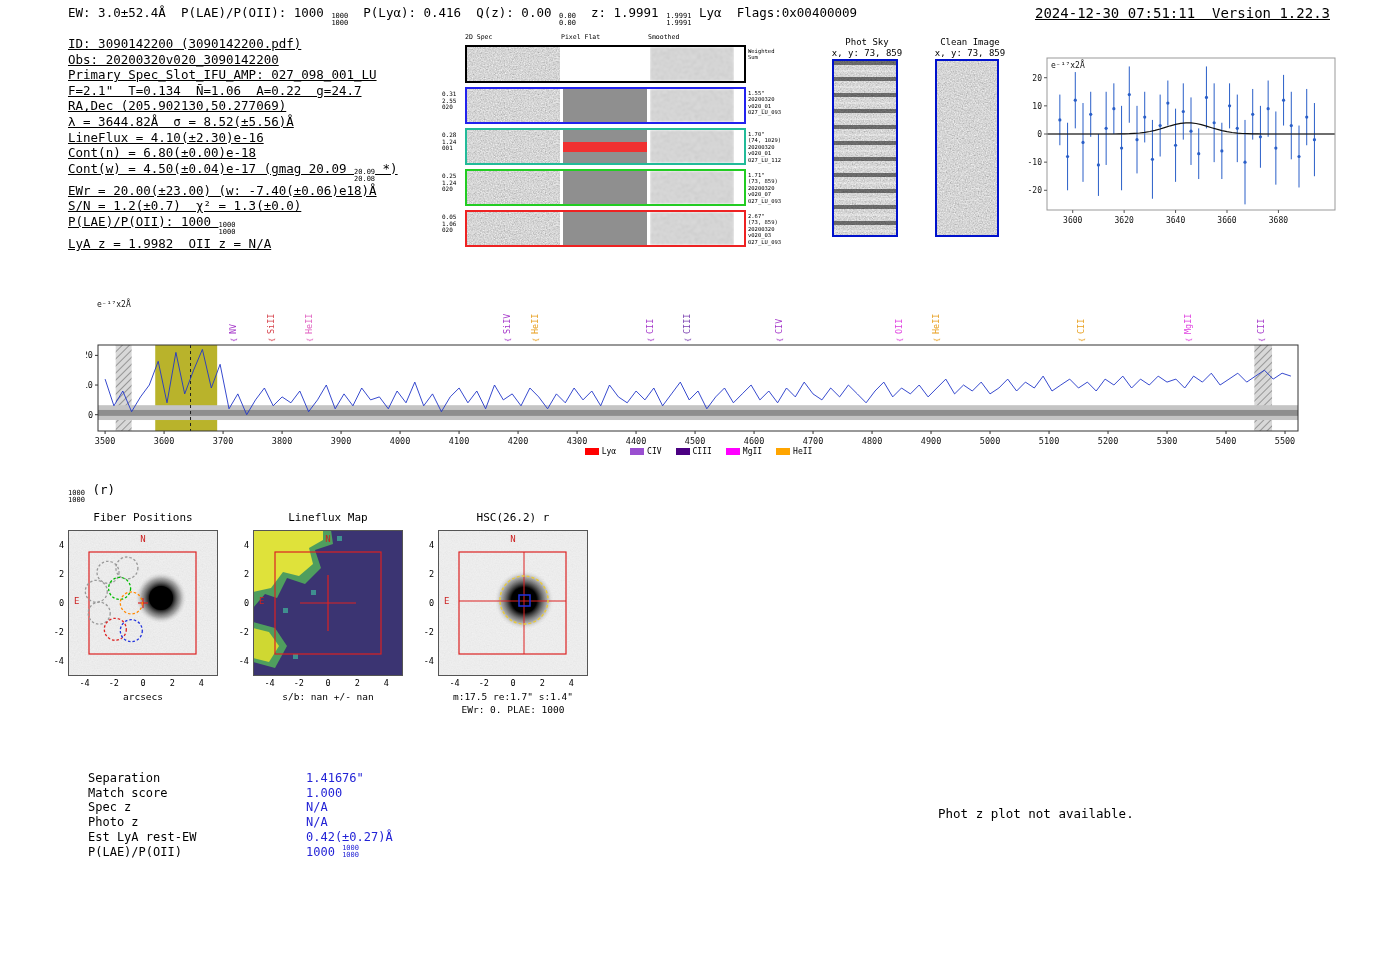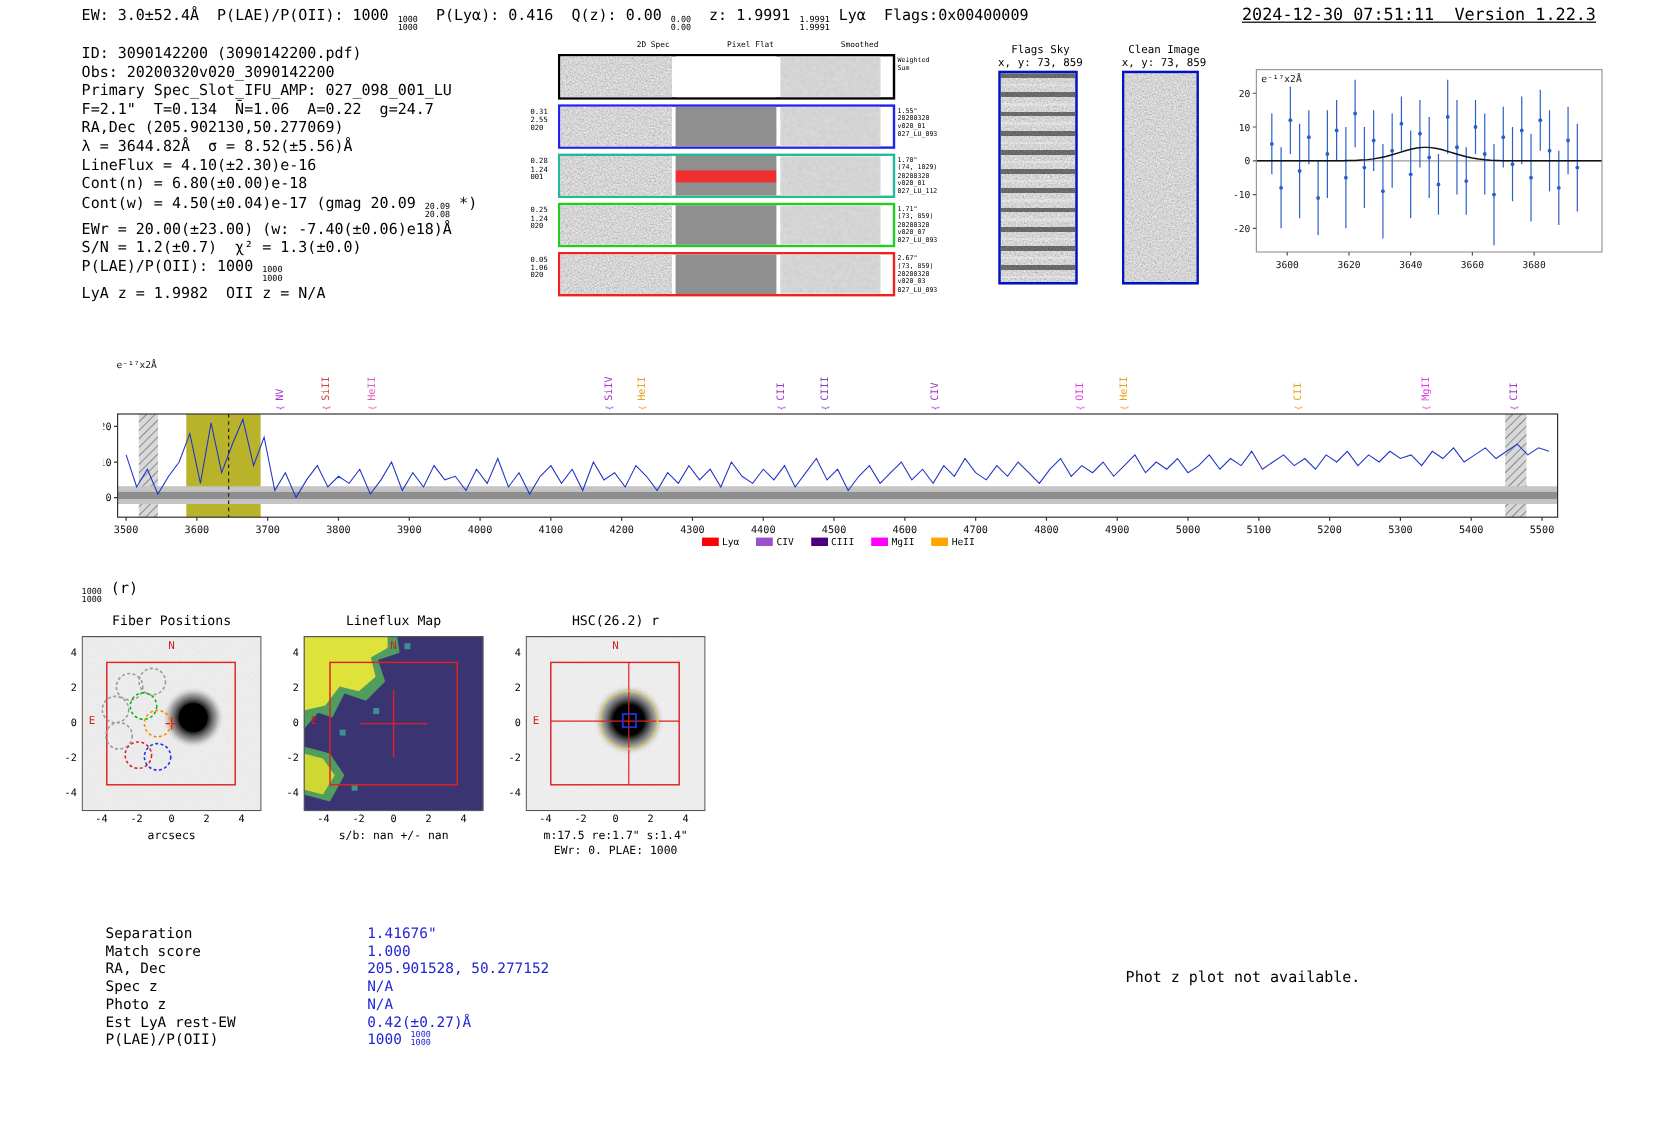--- a/index.html
+++ b/index.html
@@ -3,25 +3,25 @@
 <meta charset="utf-8">
 <style>
   *{margin:0;padding:0;box-sizing:border-box;}
   html,body{background:#ffffff;}
   .canvas{position:relative;width:1400px;height:953px;background:#fff;overflow:hidden;
           font-family:"DejaVu Sans Mono","Liberation Mono",monospace;color:#000;}
   .abs{position:absolute;}
   .hdr-left{position:absolute;left:68px;top:5px;font-size:12.5px;white-space:pre;}
   .hdr-right{position:absolute;right:70px;top:5px;font-size:14px;white-space:pre;text-decoration:underline;}
   .stack{display:inline-flex;flex-direction:column;font-size:7px;line-height:7px;vertical-align:-1px;}
-  .info-block{position:absolute;left:68px;top:36px;font-size:12.5px;line-height:15.6px;}
+  .info-block{position:absolute;left:68px;top:36px;font-size:12.5px;line-height:15.6px;text-decoration:underline;}
   .info-line{white-space:pre;}
   .twod{position:absolute;left:443px;top:33px;width:352px;font-size:6.5px;}
   .twod-headers{display:flex;gap:3px;margin-left:22px;height:12px;}
-  .twod-headers span{display:block;text-align:right;}
+  .twod-headers span{display:block;text-align:left;}
   .th1{width:93px;}.th2{width:84px;}.th3{width:84px;}
   .twod-row{position:relative;margin-left:22px;width:281px;border:2px solid #000;
             display:flex;gap:3px;background:#fff;margin-bottom:4px;}
   .twod-col{position:relative;overflow:hidden;height:100%;}
   .col1{width:93px;}.col2{width:84px;}.col3{width:84px;}
   .noise{position:absolute;inset:0;filter:url(#noiseF);}
   .noise-smooth{position:absolute;inset:0;filter:url(#noiseF) blur(1.1px);}
   .flat{background:#8f8f8f;}
   .flat-empty{background:#ffffff;}
   .red-stripe{position:absolute;left:0;right:0;top:calc(50% - 5px);height:10px;background:#f03030;}
@@ -171,21 +171,21 @@
           <div class="twod-col col2 flat"></div>
           <div class="twod-col col3">
             <div class="noise-smooth"></div>
           </div>
           <div class="twod-right"><div>2.67"</div><div>(73, 859)</div><div>20200320</div><div>v020_03</div><div>027_LU_093</div></div>
         </div>
       </div>
   </div>
 
   <div class="sky-title" style="left:815px;top:37px;">
-    <div>Flags Sky</div>
+    <div>Phot Sky</div>
     <div>x, y: 73, 859</div>
   </div>
   <div class="sky-panel" style="left:832px;top:59px;width:66px;height:178px;">
     <div class="noise"></div>
     <div class="stripes"></div>
   </div>
   <div class="sky-title" style="left:918px;top:37px;">
     <div>Clean Image</div>
     <div>x, y: 73, 859</div>
   </div>
@@ -478,21 +478,20 @@
   <span class="dir" style="left:444px;top:596px;">E</span>
 
   <div class="xlabel" style="left:58px;top:691px;">arcsecs</div>
   <div class="xlabel" style="left:243px;top:691px;">s/b: nan +/- nan</div>
   <div class="xlabel" style="left:428px;top:691px;">m:17.5 re:1.7" s:1.4"</div>
   <div class="xlabel" style="left:428px;top:704px;">EWr: 0. PLAE: 1000</div>
 
   <div class="match-table" id="match-table">
       <div class="match-row"><span class="mlabel">Separation</span><span class="mvalue" style="color: rgb(35, 35, 214);">1.41676"</span></div>
       <div class="match-row"><span class="mlabel">Match score</span><span class="mvalue" style="color: rgb(35, 35, 214);">1.000</span></div>
-      <div class="match-row"><span class="mlabel">RA, Dec</span><span class="mvalue" style="color: rgb(35, 35, 214);">205.901528, 50.277152</span></div>
       <div class="match-row"><span class="mlabel">Spec z</span><span class="mvalue" style="color: rgb(35, 35, 214);">N/A</span></div>
       <div class="match-row"><span class="mlabel">Photo z</span><span class="mvalue" style="color: rgb(35, 35, 214);">N/A</span></div>
       <div class="match-row"><span class="mlabel">Est LyA rest-EW</span><span class="mvalue" style="color: rgb(35, 35, 214);">0.42(±0.27)Å</span></div>
       <div class="match-row"><span class="mlabel">P(LAE)/P(OII)</span><span class="mvalue" style="color: rgb(35, 35, 214);">1000 </span><span class="stack" style="color: rgb(35, 35, 214);"><span>1000</span><span>1000</span></span></div>
     </div>
 
   <div class="photz">Phot z plot not available.</div>
 
 <span class="axis-lab" style="left: 48px; top: 656.4px; width: 16px; text-align: right;">-4</span>
     <span class="axis-lab" style="left: 76.6px; top: 678px; width: 16px; text-align: center;">-4</span>

